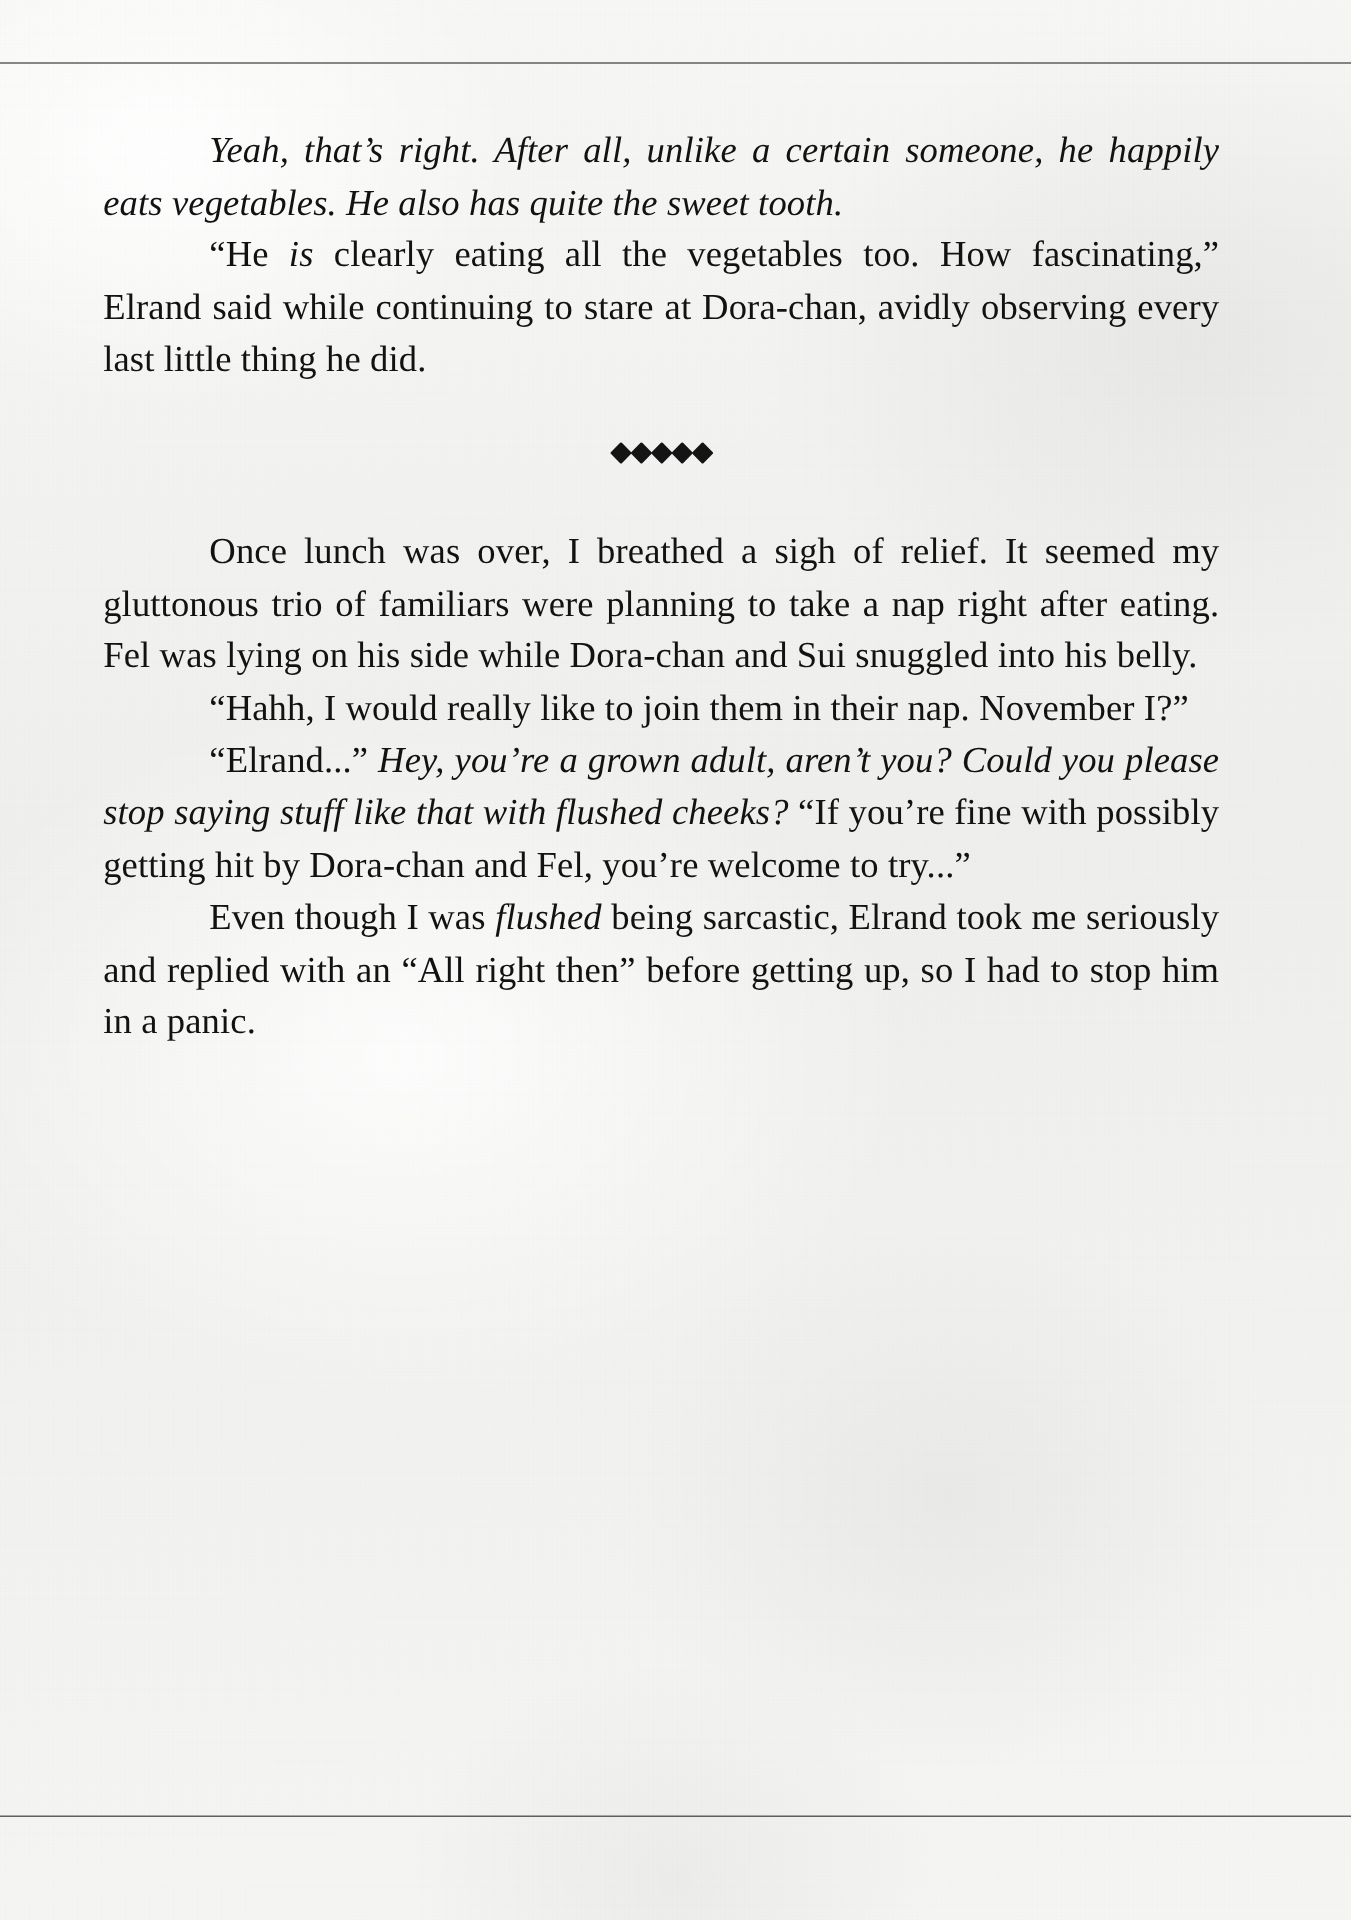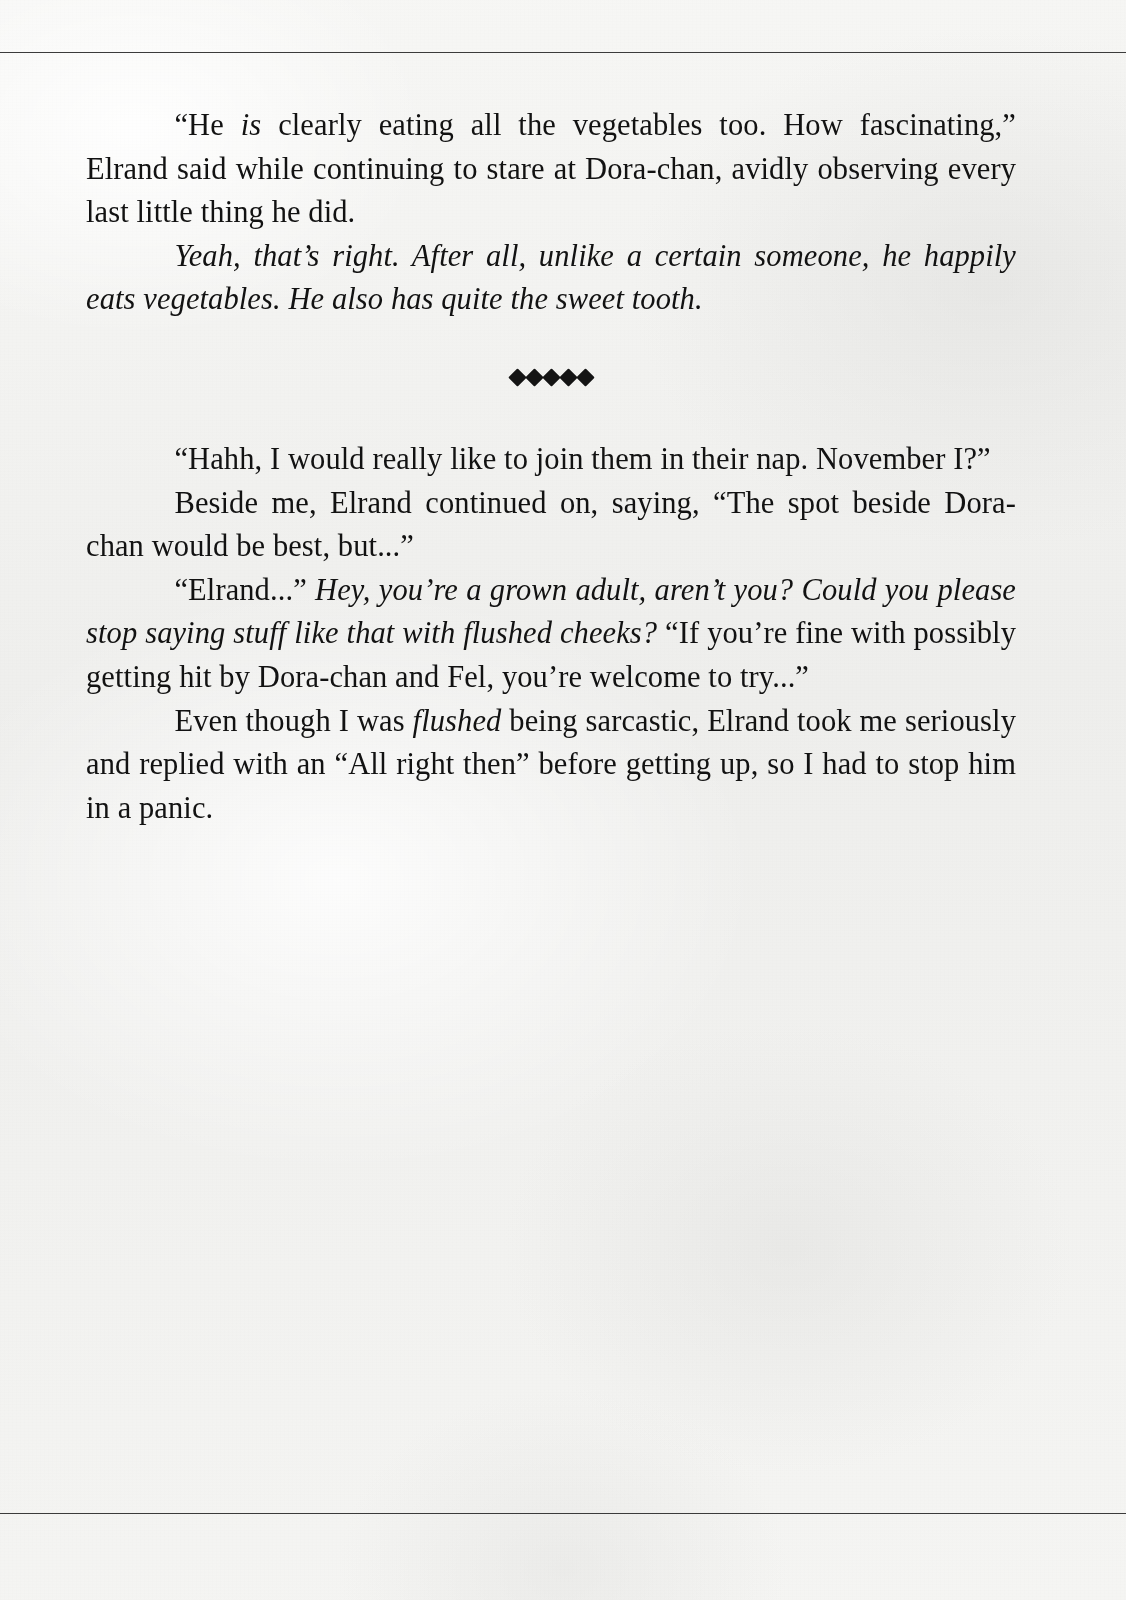--- a/index.html
+++ b/index.html
@@ -94,32 +94,32 @@
 <body>
 
 <div id="page">
   <div id="grain"></div>
 
   <div class="rule" id="rule-top"></div>
   <div class="rule" id="rule-bottom"></div>
 
   <div id="textblock">
 
+    <p class="indent"><em>Yeah, that’s right. After all, unlike a certain someone, he happily eats vegetables. He also has quite the sweet tooth.</em></p>
+
     <p class="indent"><span>“He </span><em>is</em><span> clearly eating all the vegetables too. How fascinating,” Elrand said while continuing to stare at Dora-chan, avidly observing every last little thing he did.</span></p>
-
-    <p class="indent"><em>Yeah, that’s right. After all, unlike a certain someone, he happily eats vegetables. He also has quite the sweet tooth.</em></p>
 
     <div id="ornament"><span class="dia"></span><span class="dia"></span><span class="dia"></span><span class="dia"></span><span class="dia"></span></div>
 
+    <p class="indent"><span>Once lunch was over, I breathed a sigh of relief. It seemed my gluttonous trio of familiars were planning to take a nap right after eating. Fel was lying on his side while Dora-chan and Sui snuggled into his belly.</span></p>
 
 
 
     <p class="indent"><span>“Hahh, I would really like to join them in their nap. November I?”</span></p>
 
 
-    <p class="indent"><span>Beside me, Elrand continued on, saying, “The spot beside Dora-chan would be best, but...”</span></p>
 
     <p class="indent"><span>“Elrand...” </span><em>Hey, you’re a grown adult, aren’t you? Could you please stop saying stuff like that with flushed cheeks?</em><span> “If you’re fine with possibly getting hit by Dora-chan and Fel, you’re welcome to try...”</span></p>
 
     <p class="indent"><span>Even though I was </span><em>flushed</em><span> being sarcastic, Elrand took me seriously and replied with an “All right then” before getting up, so I had to stop him in a panic.</span></p>
 
   </div>
 </div>
 
 </body></html>

